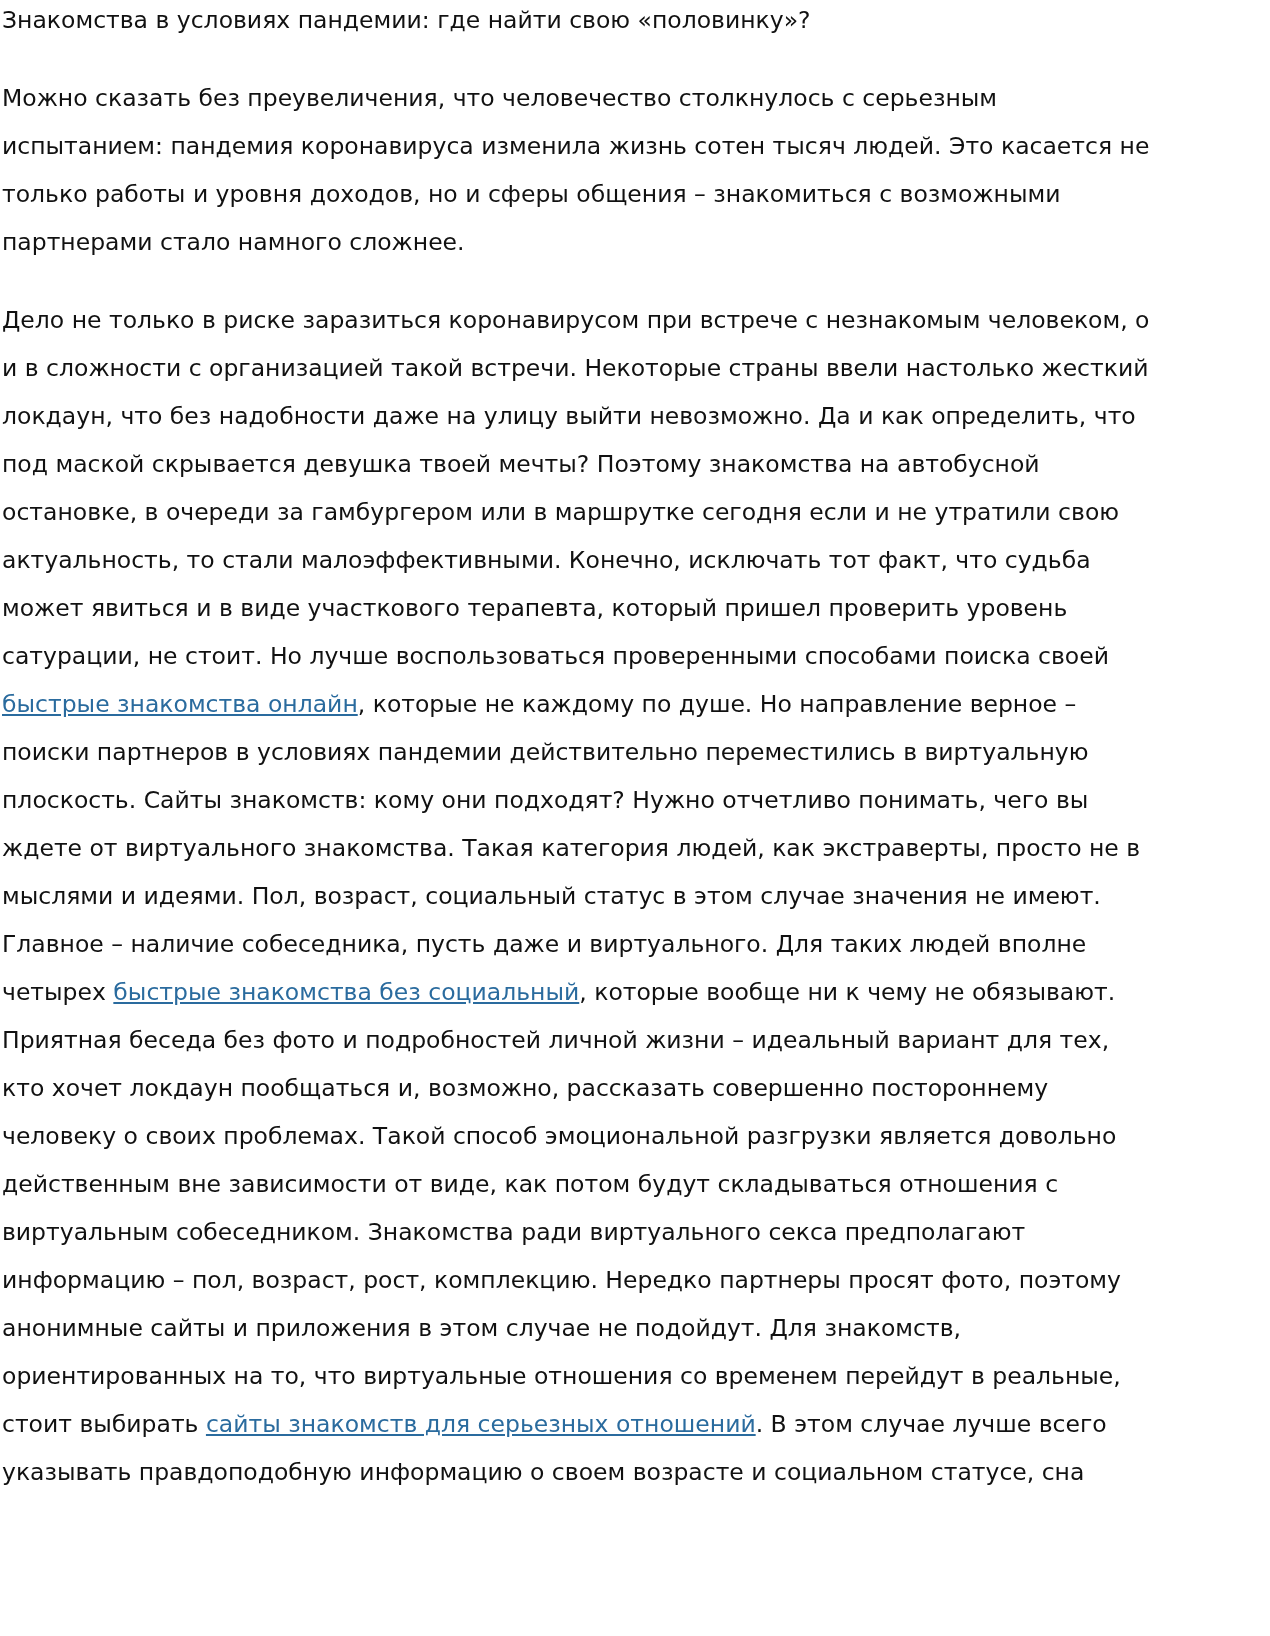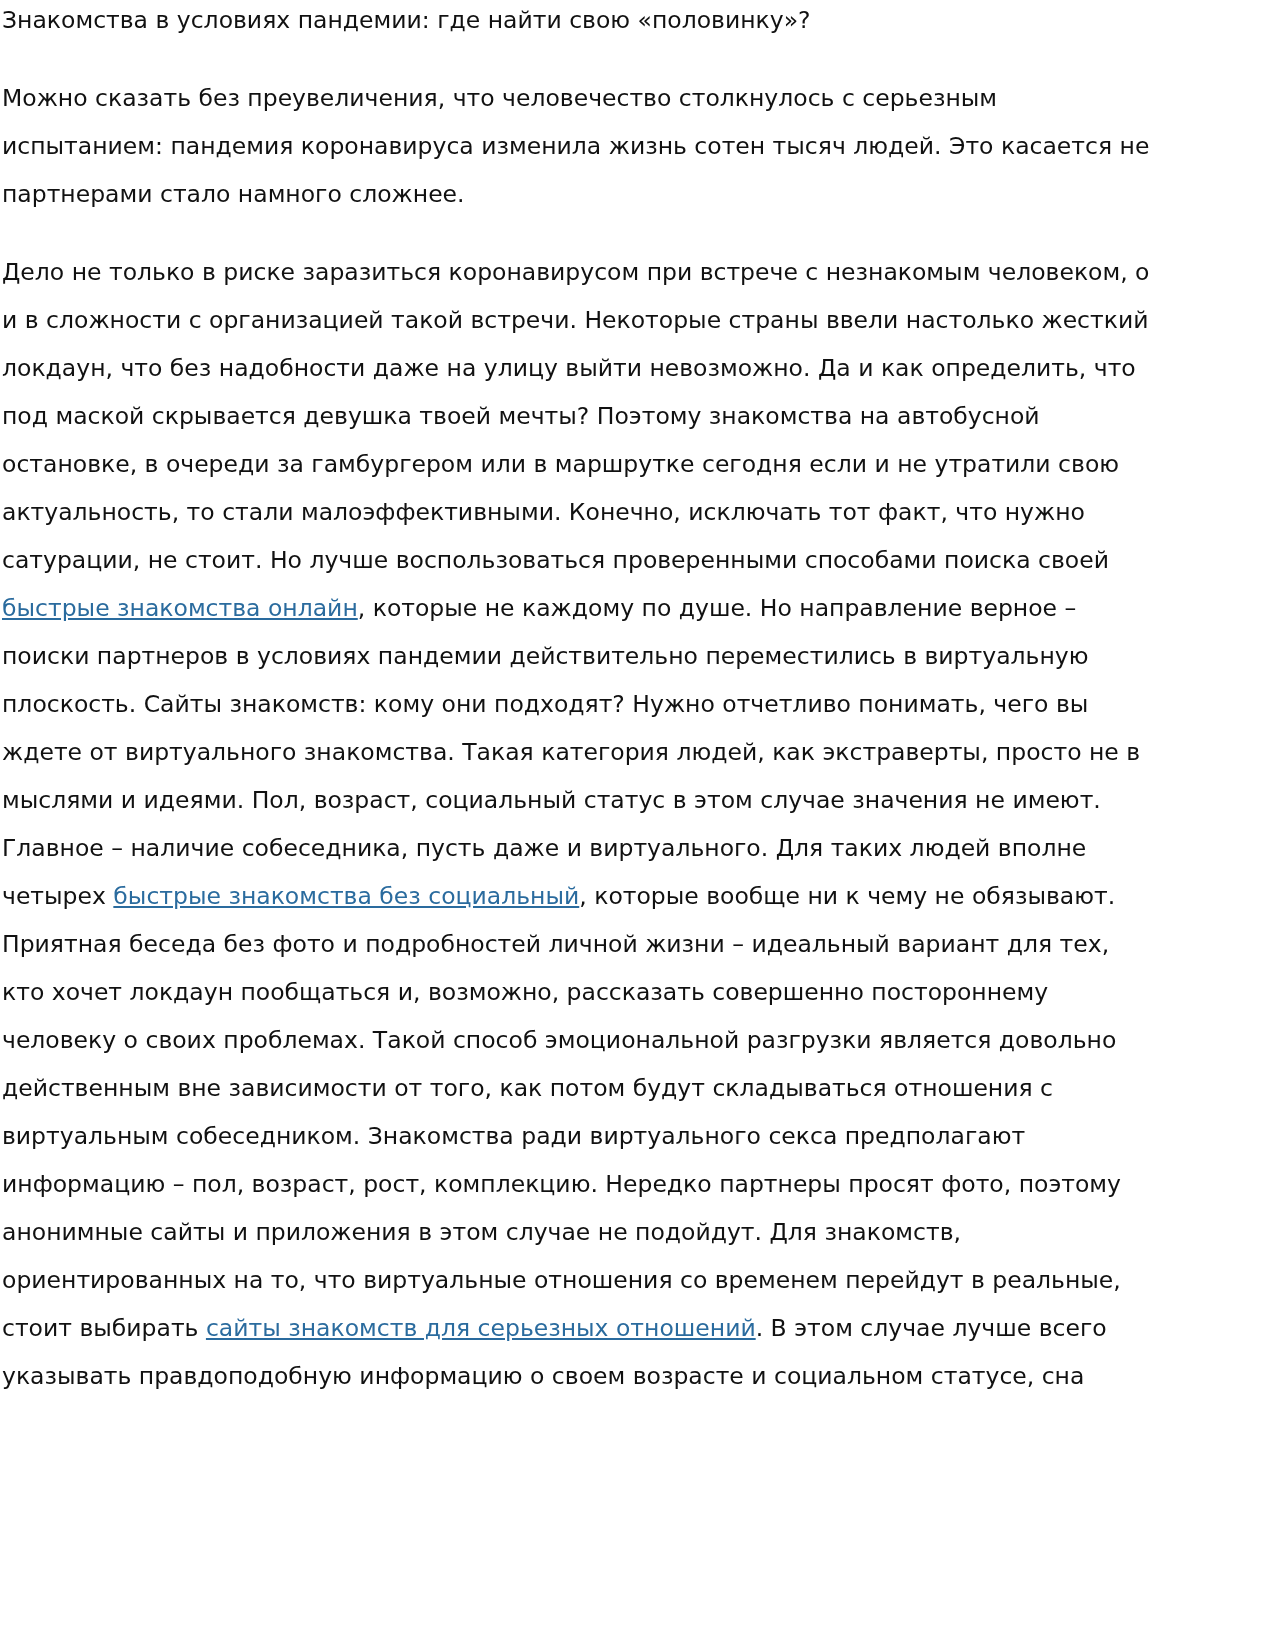--- a/index.html
+++ b/index.html
@@ -36,41 +36,43 @@
 <body>
 
 <div class="article">
   <div class="block">
     <div class="line">Знакомства в условиях пандемии: где найти свою «половинку»?</div>
   </div>
   <div id="paragraphs-root">
       <div class="block">
         <div class="line"><span>Можно сказать без преувеличения, что человечество столкнулось с серьезным</span></div>
         <div class="line"><span>испытанием: пандемия коронавируса изменила жизнь сотен тысяч людей. Это касается не</span></div>
+        <div class="line"><span>только работы и уровня доходов, но и сферы общения – знакомиться с возможными</span></div>
         <div class="line"><span>партнерами стало намного сложнее.</span></div>
       </div>
       <div class="block">
         <div class="line"><span>Дело не только в риске заразиться коронавирусом при встрече с незнакомым человеком, о</span></div>
         <div class="line"><span>и в сложности с организацией такой встречи. Некоторые страны ввели настолько жесткий</span></div>
         <div class="line"><span>локдаун, что без надобности даже на улицу выйти невозможно. Да и как определить, что</span></div>
         <div class="line"><span>под маской скрывается девушка твоей мечты? Поэтому знакомства на автобусной</span></div>
         <div class="line"><span>остановке, в очереди за гамбургером или в маршрутке сегодня если и не утратили свою</span></div>
-        <div class="line"><span>актуальность, то стали малоэффективными. Конечно, исключать тот факт, что нужно</span></div>
+        <div class="line"><span>актуальность, то стали малоэффективными. Конечно, исключать тот факт, что судьба</span></div>
+        <div class="line"><span>может явиться и в виде участкового терапевта, который пришел проверить уровень</span></div>
         <div class="line"><span>сатурации, не стоит. Но лучше воспользоваться проверенными способами поиска своей</span></div>
         <div class="line"><a class="textlink" href="#">быстрые знакомства онлайн</a><span>, которые не каждому по душе. Но направление верное –</span></div>
         <div class="line"><span>поиски партнеров в условиях пандемии действительно переместились в виртуальную</span></div>
         <div class="line"><span>плоскость. Сайты знакомств: кому они подходят? Нужно отчетливо понимать, чего вы</span></div>
         <div class="line"><span>ждете от виртуального знакомства. Такая категория людей, как экстраверты, просто не в</span></div>
         <div class="line"><span>мыслями и идеями. Пол, возраст, социальный статус в этом случае значения не имеют.</span></div>
         <div class="line"><span>Главное – наличие собеседника, пусть даже и виртуального. Для таких людей вполне</span></div>
         <div class="line"><span>четырех </span><a class="textlink" href="#">быстрые знакомства без социальный</a><span>, которые вообще ни к чему не обязывают.</span></div>
         <div class="line"><span>Приятная беседа без фото и подробностей личной жизни – идеальный вариант для тех,</span></div>
         <div class="line"><span>кто хочет локдаун пообщаться и, возможно, рассказать совершенно постороннему</span></div>
         <div class="line"><span>человеку о своих проблемах. Такой способ эмоциональной разгрузки является довольно</span></div>
-        <div class="line"><span>действенным вне зависимости от того, как потом будут складываться отношения с</span></div>
+        <div class="line"><span>действенным вне зависимости от виде, как потом будут складываться отношения с</span></div>
         <div class="line"><span>виртуальным собеседником. Знакомства ради виртуального секса предполагают</span></div>
         <div class="line"><span>информацию – пол, возраст, рост, комплекцию. Нередко партнеры просят фото, поэтому</span></div>
         <div class="line"><span>анонимные сайты и приложения в этом случае не подойдут. Для знакомств,</span></div>
         <div class="line"><span>ориентированных на то, что виртуальные отношения со временем перейдут в реальные,</span></div>
         <div class="line"><span>стоит выбирать </span><a class="textlink" href="#">сайты знакомств для серьезных отношений</a><span>. В этом случае лучше всего</span></div>
         <div class="line"><span>указывать правдоподобную информацию о своем возрасте и социальном статусе, сна</span></div>
       </div>
     </div>
 </div>
 

